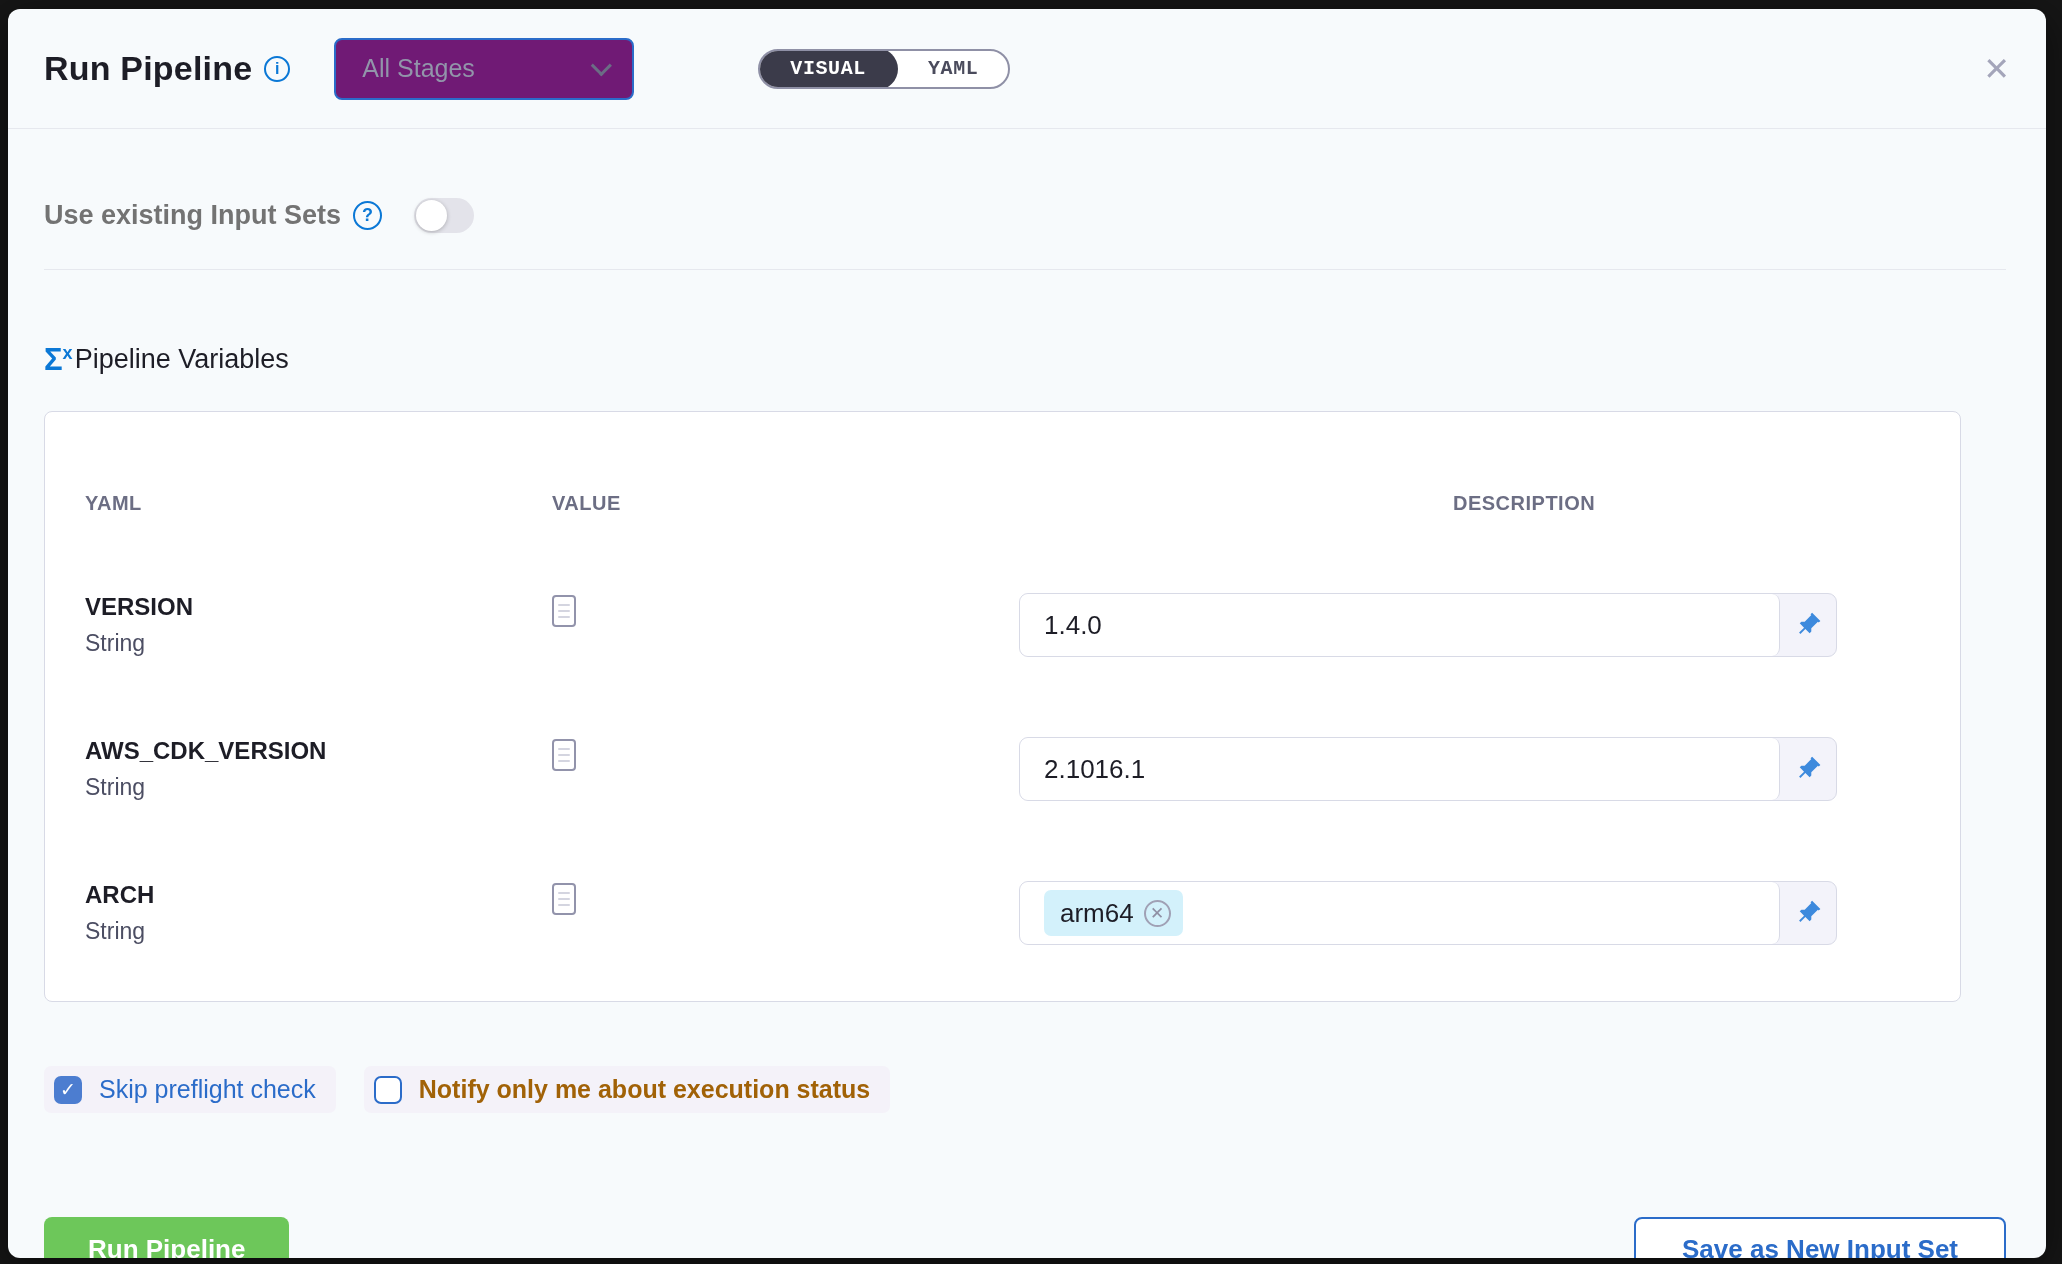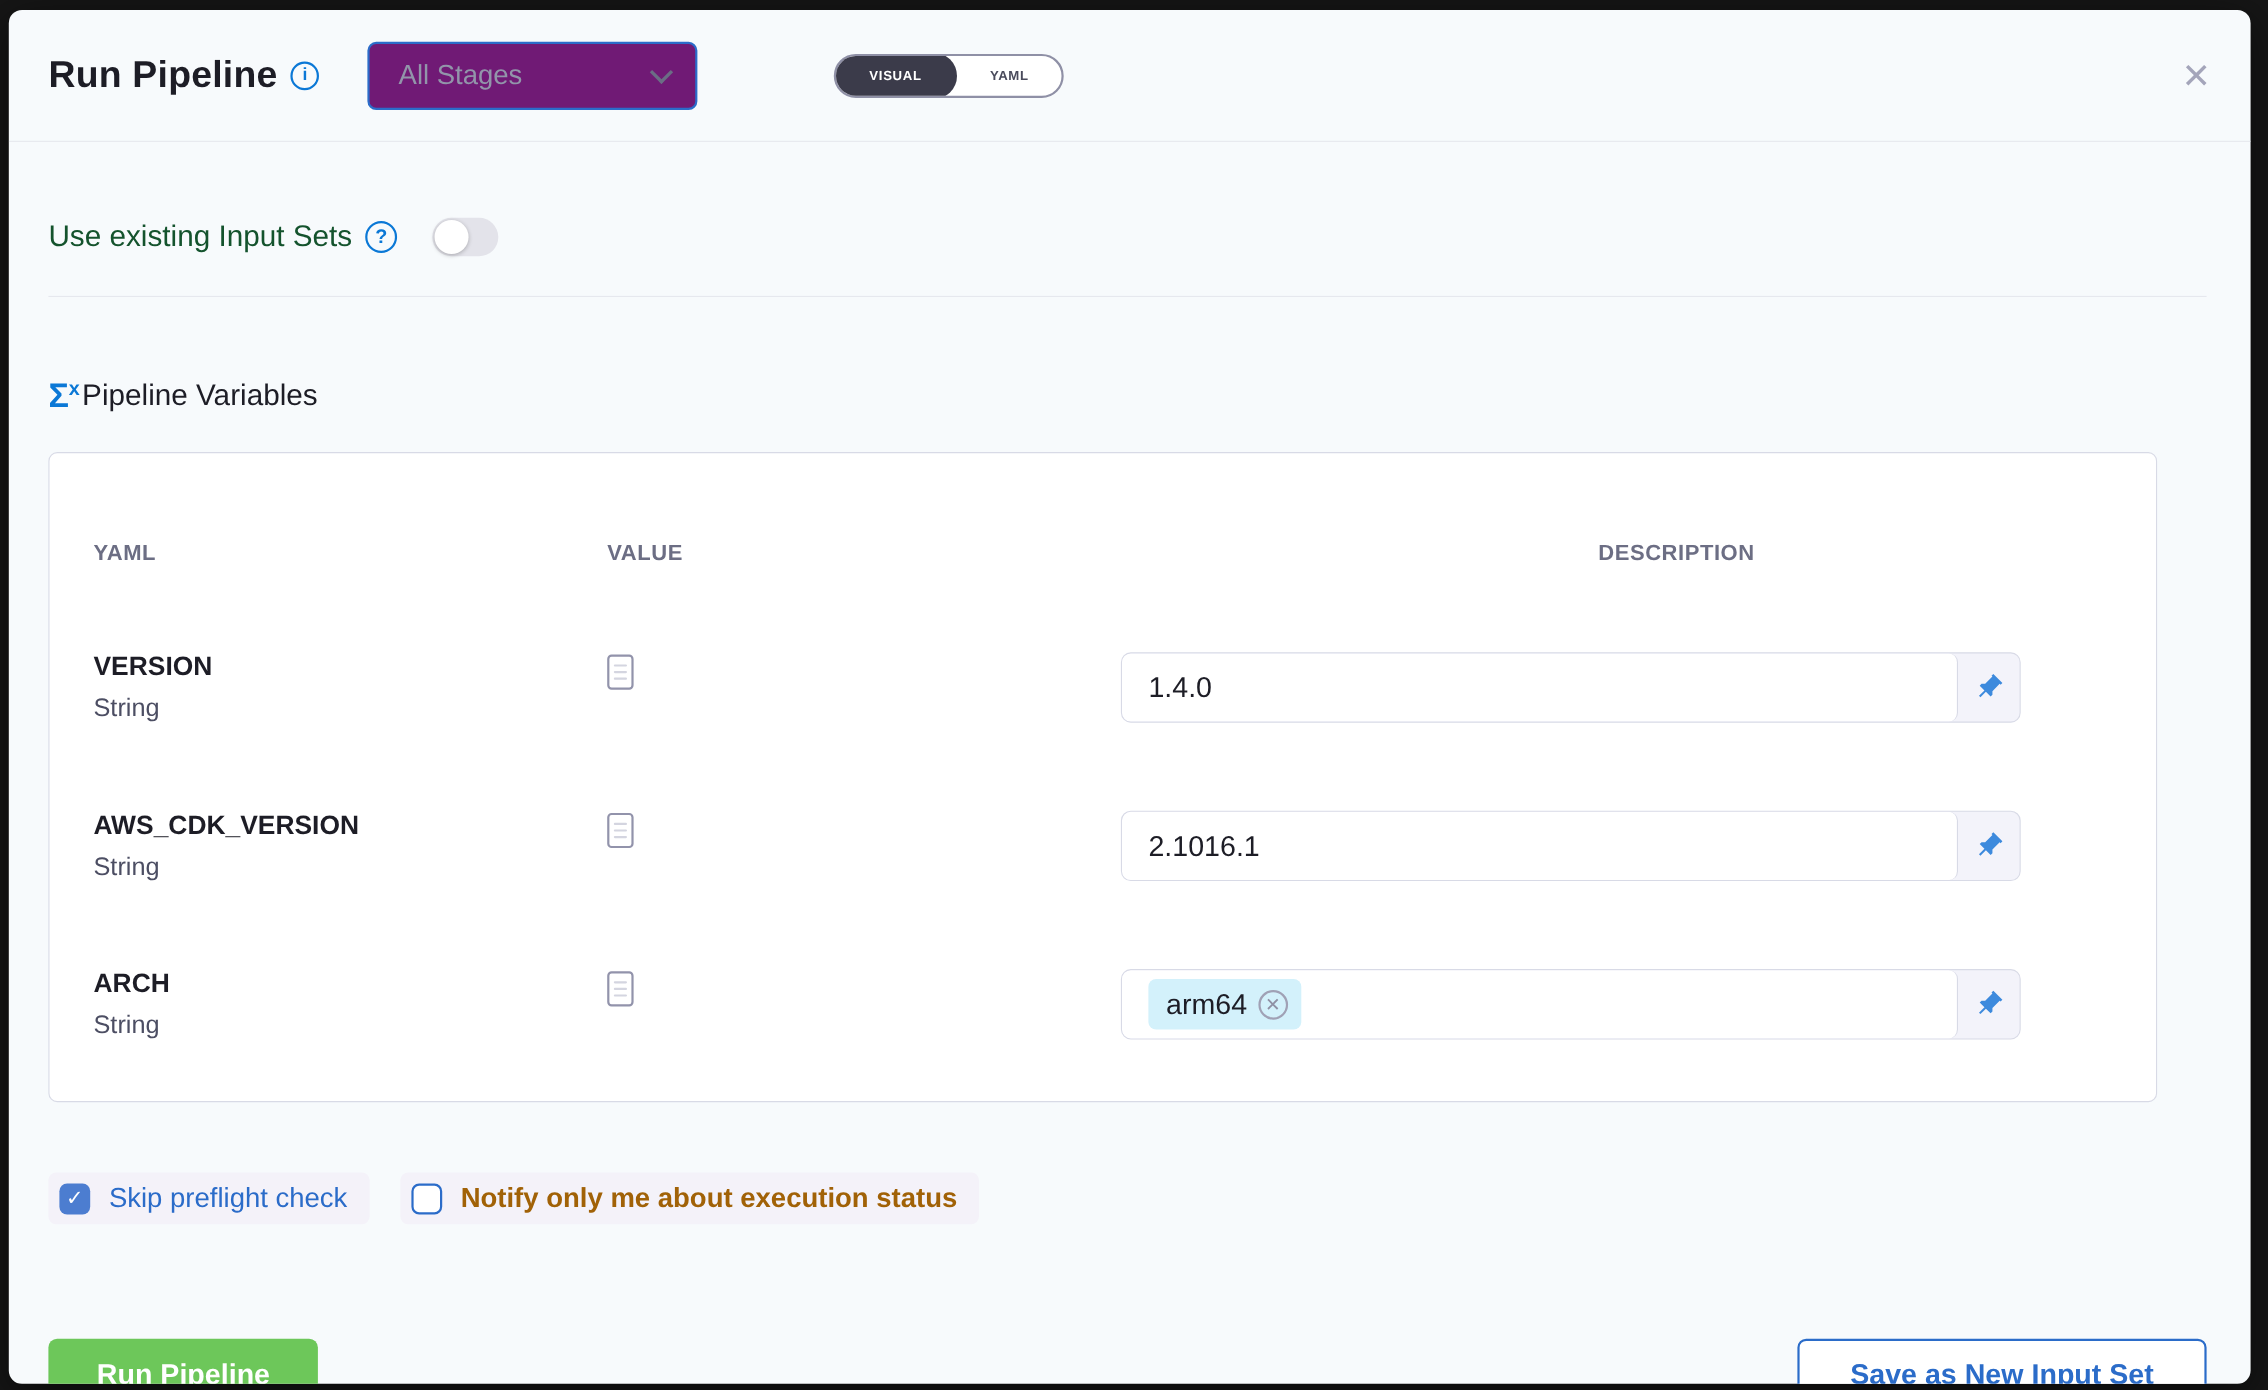--- a/index.html
+++ b/index.html
@@ -19,30 +19,30 @@
              text-align:center; margin-left:12px; font-style:normal; }
   .stage-select { margin-left:44px; width:300px; height:62px; border:2px solid var(--accent-blue,#2b6cc9);
                   border-radius:8px; background:#701a75; display:flex; align-items:center;
                   padding:0 26px; cursor:pointer; }
   .stage-select .val { font-size:25px; color:#9295aa; }
   .chev { margin-left:auto; width:15px; height:15px; border-right:3px solid #6b6d85;
           border-bottom:3px solid #6b6d85; transform:rotate(45deg) translateY(-4px); }
   .seg { margin-left:124px; height:40px; display:flex; align-items:center;
          border:2px solid #8f90a6; border-radius:21px; background:#fff; overflow:hidden; }
   .seg .opt { height:40px; display:flex; align-items:center; padding:0 30px;
-              font-size:12px; font-weight:700; letter-spacing:.6px; cursor:pointer; }
+              font-size:20px; font-weight:700; letter-spacing:.6px; cursor:pointer;font-family:Liberation Mono, monospace; }
   .seg .opt.sel { background:var(--dark-pill,#3b3b4a); color:#fff; border-radius:21px;
                   margin:-2px 0 -2px -2px; height:42px; padding:0 32px; }
   .seg .opt.unsel { color:#4a4b5c; }
   .close { margin-left:auto; font-size:32px; font-weight:700; color:#a4a5ba; cursor:pointer;
            line-height:1; }
   
   .body { flex:1; padding:0 40px 0 36px; }
   .isets { margin-top:54px; display:flex; align-items:center; }
-  .isets .lbl { font-size:27px; font-weight:400; color:#14532d; }
+  .isets .lbl { font-size:27px; font-weight:700; color:#737373; }
   .help-ic { width:29px; height:29px; border:2px solid var(--icon-blue,#0b78d6); border-radius:50%;
              color:var(--icon-blue,#0b78d6); font-size:18px; font-weight:700; line-height:25px;
              text-align:center; margin-left:12px; }
   .switch { margin-left:32px; width:60px; height:35px; background:#e3e3ea; border-radius:18px;
             position:relative; cursor:pointer; }
   .switch .knob { position:absolute; left:2px; top:2px; width:31px; height:31px; background:#fff;
                   border-radius:50%; box-shadow:0 1px 4px rgba(0,0,0,.25); }
   .div1 { margin-top:36px; height:1px; background:#e6e8ee; }
   .sect { margin-top:74px; display:flex; align-items:center; }
   .sigma { color:var(--icon-blue,#0b78d6); font-size:31px; font-weight:700; line-height:1; }

